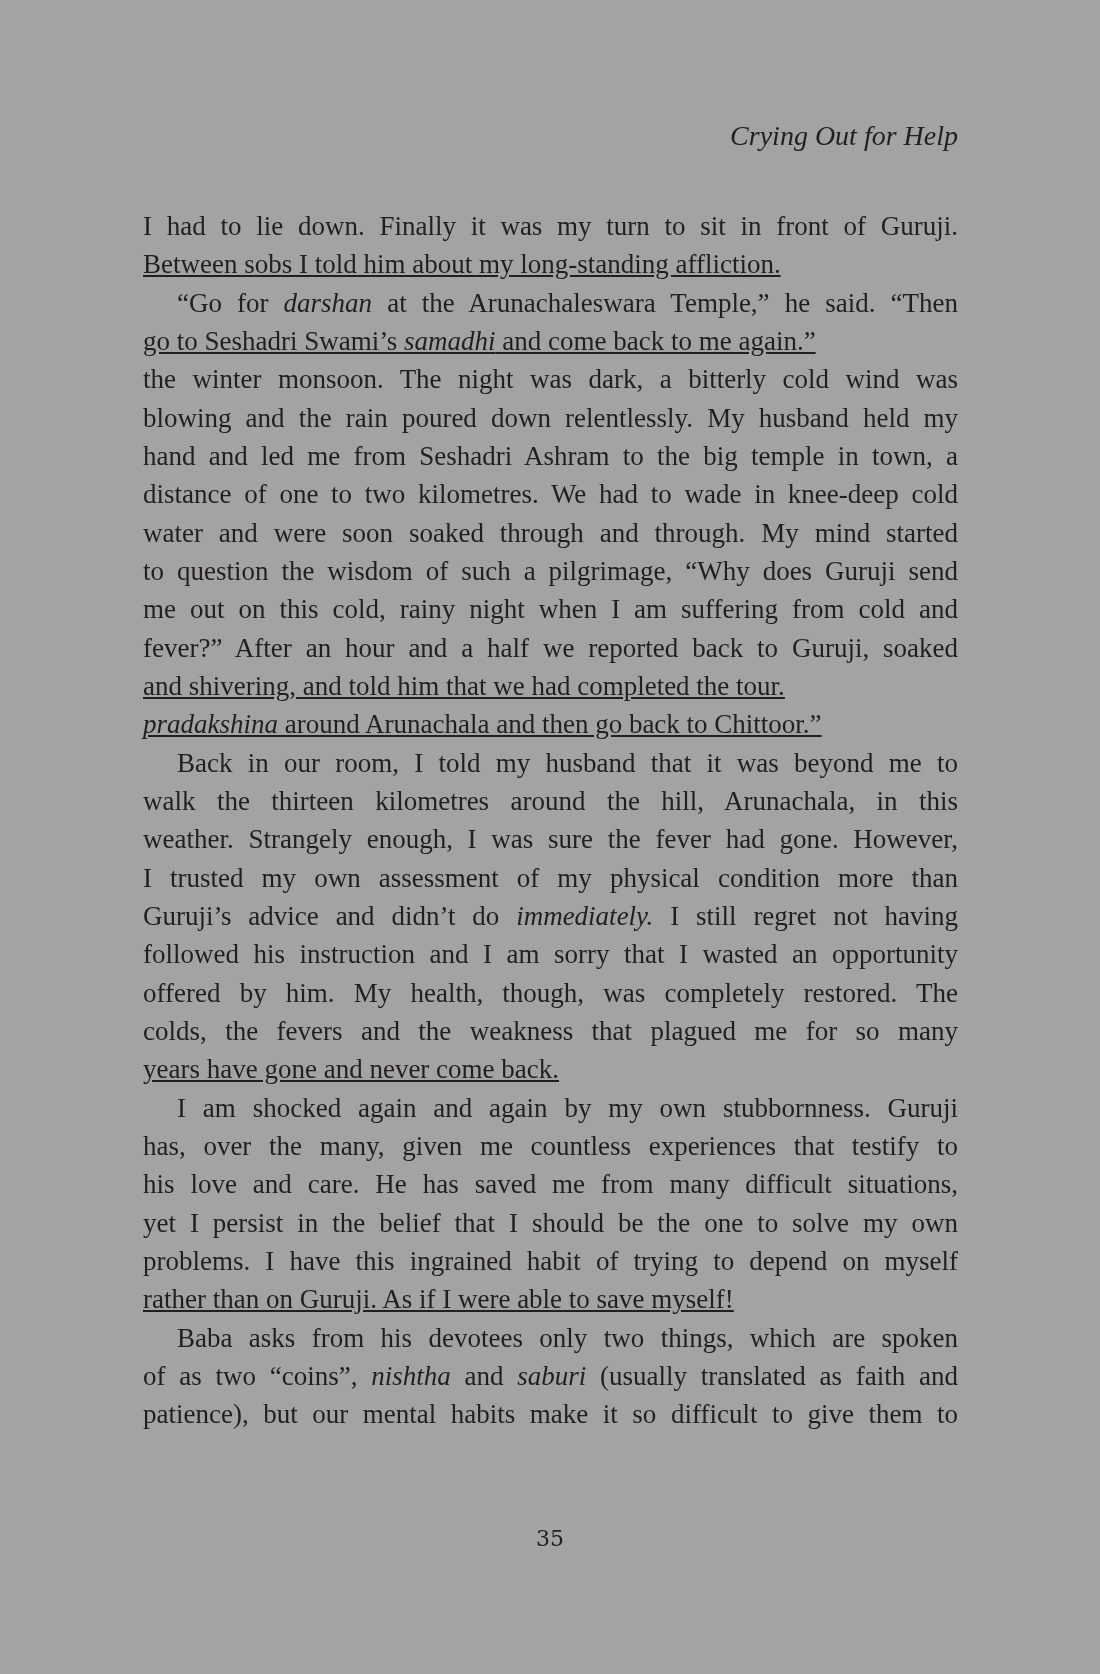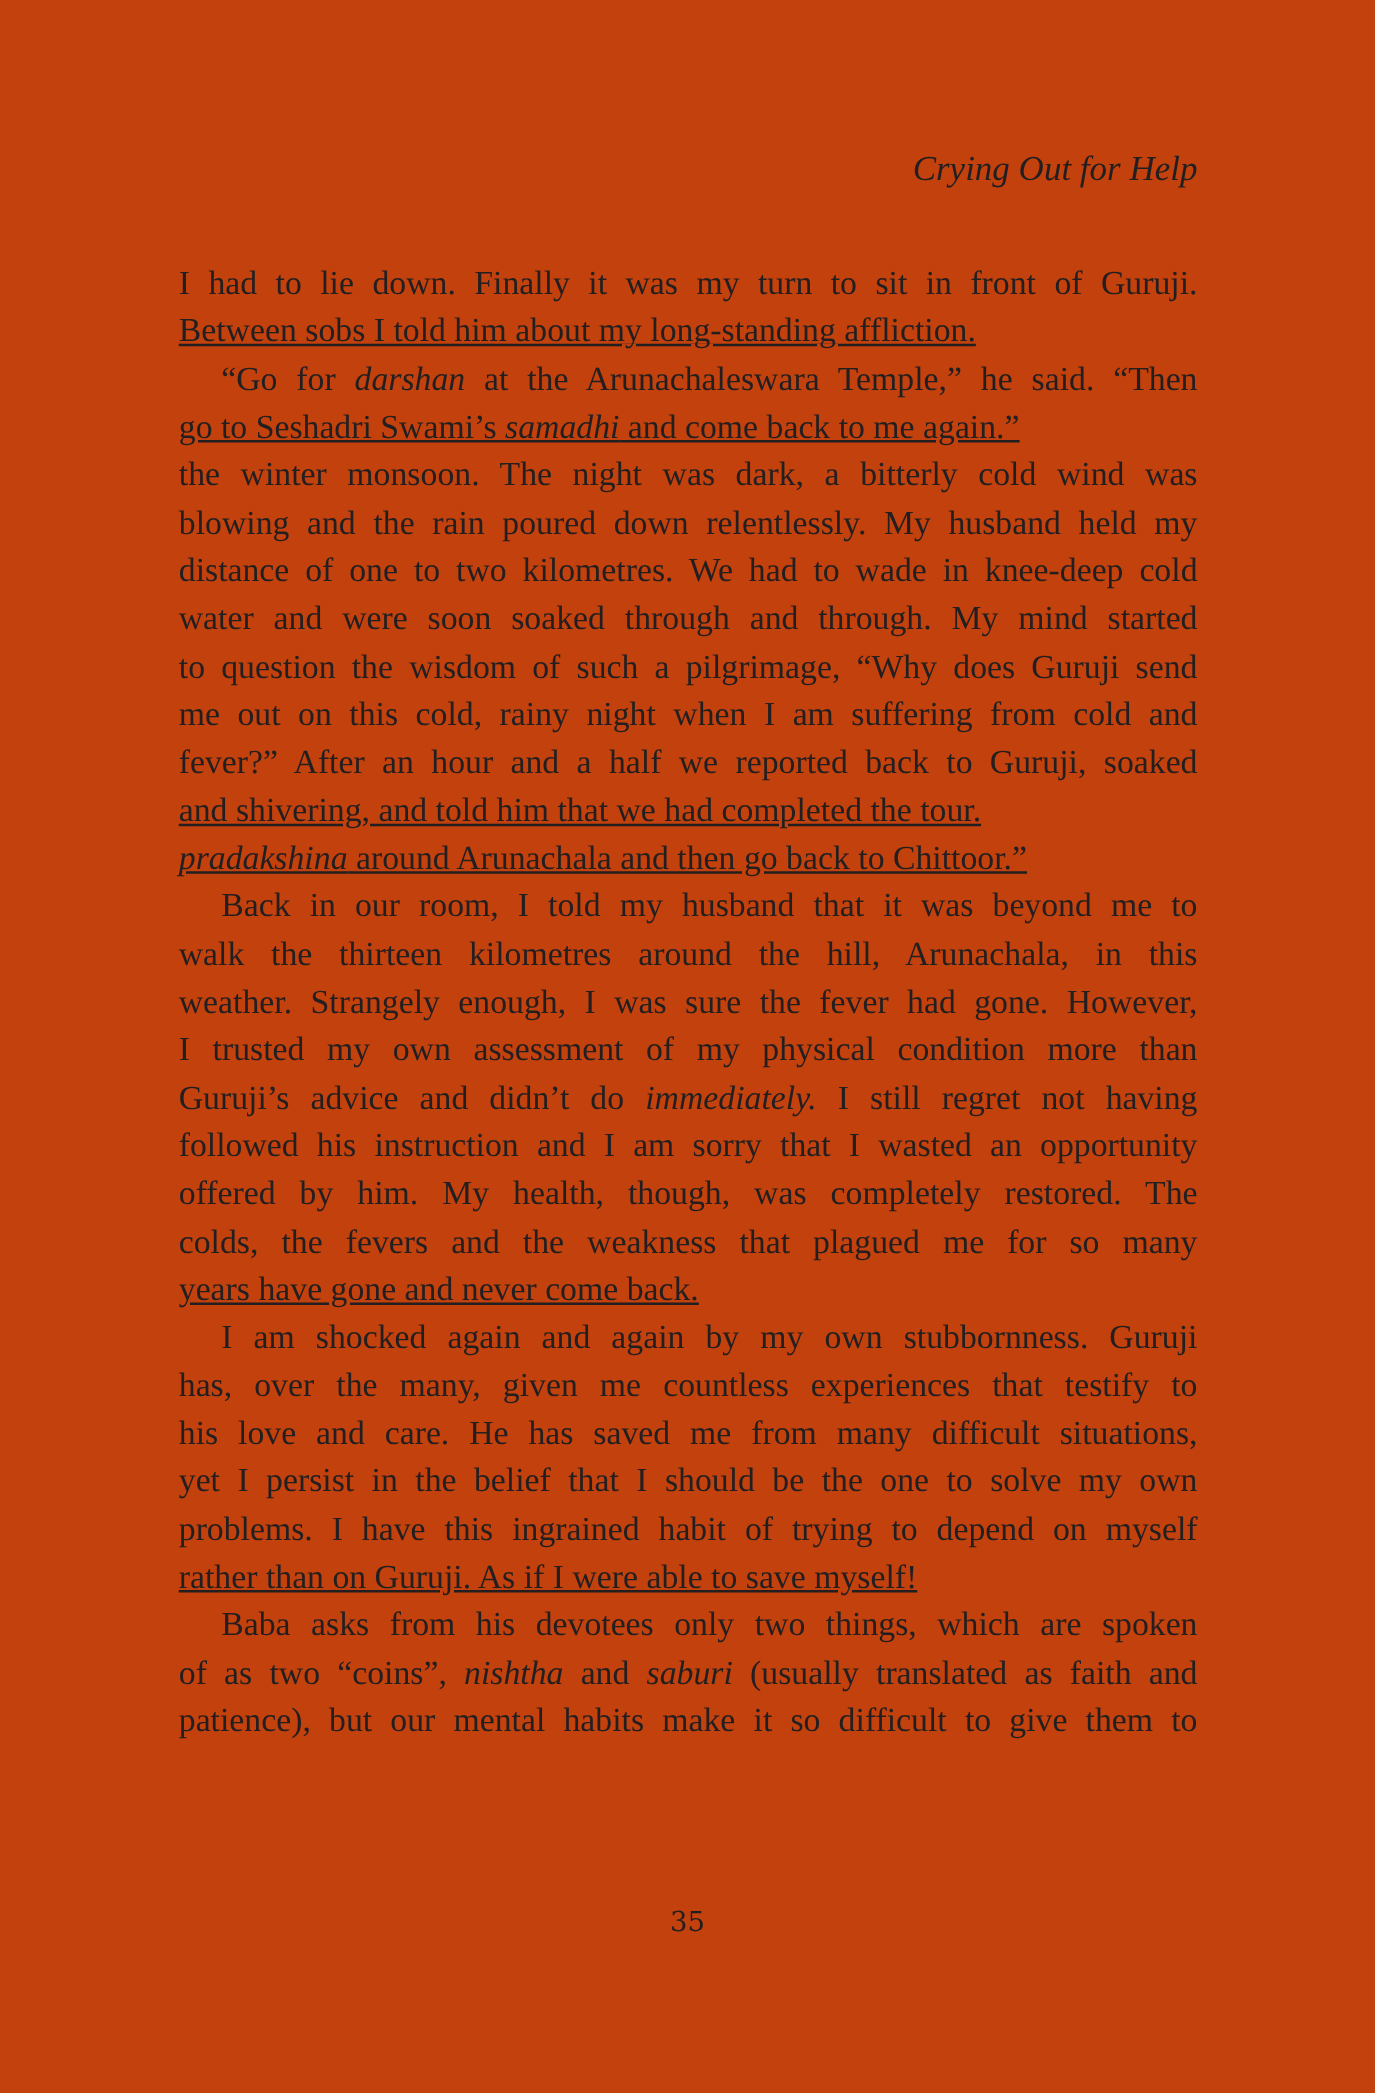--- a/index.html
+++ b/index.html
@@ -1,17 +1,17 @@
 <!DOCTYPE html>
 <html><head>
 <meta charset="utf-8">
 <style>
   html, body { margin: 0; padding: 0; background: #ffffff; }
   body { width: 1100px; height: 1674px; position: relative; overflow: hidden; }
-  .page { position: absolute; left: 0; top: 0; width: 1100px; height: 1674px; background: #c2410c; }
+  .page { position: absolute; left: 0; top: 0; width: 1100px; height: 1674px; background: #a3a3a3; }
   .running-head {
     position: absolute; right: 142px; top: 120px;
     font-family: "Liberation Serif", serif; font-style: italic;
     font-size: 28px; color: #231f20; white-space: nowrap;
   }
   .body-text { position: absolute; left: 143px; top: 207px; width: 815px; }
   .line {
     display: block; height: 38.33px; line-height: 38.33px;
     font-family: "Liberation Serif", serif; font-size: 27px; color: #231f20;
     white-space: nowrap; text-align: justify; text-align-last: justify;
@@ -31,20 +31,21 @@
 
 <div class="page">
   <div class="running-head">Crying Out for Help</div>
   <div class="body-text" id="body-text">
       <div class="line justify-wrap"><span>I had to lie down. Finally it was my turn to sit in front of Guruji.</span></div>
       <div class="line justify-wrap last"><span>Between sobs I told him about my long-standing affliction.</span></div>
       <div class="line justify-wrap indent"><span>“Go for </span><i>darshan</i><span> at the Arunachaleswara Temple,” he said. “Then</span></div>
       <div class="line justify-wrap last"><span>go to Seshadri Swami’s </span><i>samadhi</i><span> and come back to me again.”</span></div>
       <div class="line justify-wrap"><span>the winter monsoon. The night was dark, a bitterly cold wind was</span></div>
       <div class="line justify-wrap"><span>blowing and the rain poured down relentlessly. My husband held my</span></div>
+      <div class="line justify-wrap"><span>hand and led me from Seshadri Ashram to the big temple in town, a</span></div>
       <div class="line justify-wrap"><span>distance of one to two kilometres. We had to wade in knee-deep cold</span></div>
       <div class="line justify-wrap"><span>water and were soon soaked through and through. My mind started</span></div>
       <div class="line justify-wrap"><span>to question the wisdom of such a pilgrimage, “Why does Guruji send</span></div>
       <div class="line justify-wrap"><span>me out on this cold, rainy night when I am suffering from cold and</span></div>
       <div class="line justify-wrap"><span>fever?” After an hour and a half we reported back to Guruji, soaked</span></div>
       <div class="line justify-wrap last"><span>and shivering, and told him that we had completed the tour.</span></div>
       <div class="line justify-wrap last"><i>pradakshina</i><span> around Arunachala and then go back to Chittoor.”</span></div>
       <div class="line justify-wrap indent"><span>Back in our room, I told my husband that it was beyond me to</span></div>
       <div class="line justify-wrap"><span>walk the thirteen kilometres around the hill, Arunachala, in this</span></div>
       <div class="line justify-wrap"><span>weather. Strangely enough, I was sure the fever had gone. However,</span></div>

